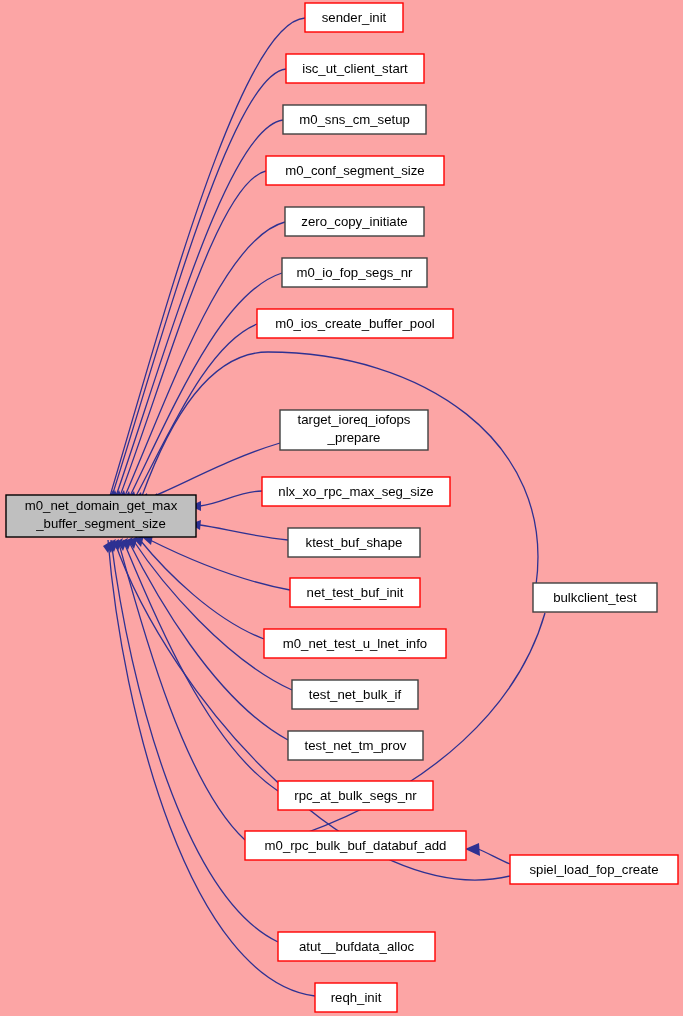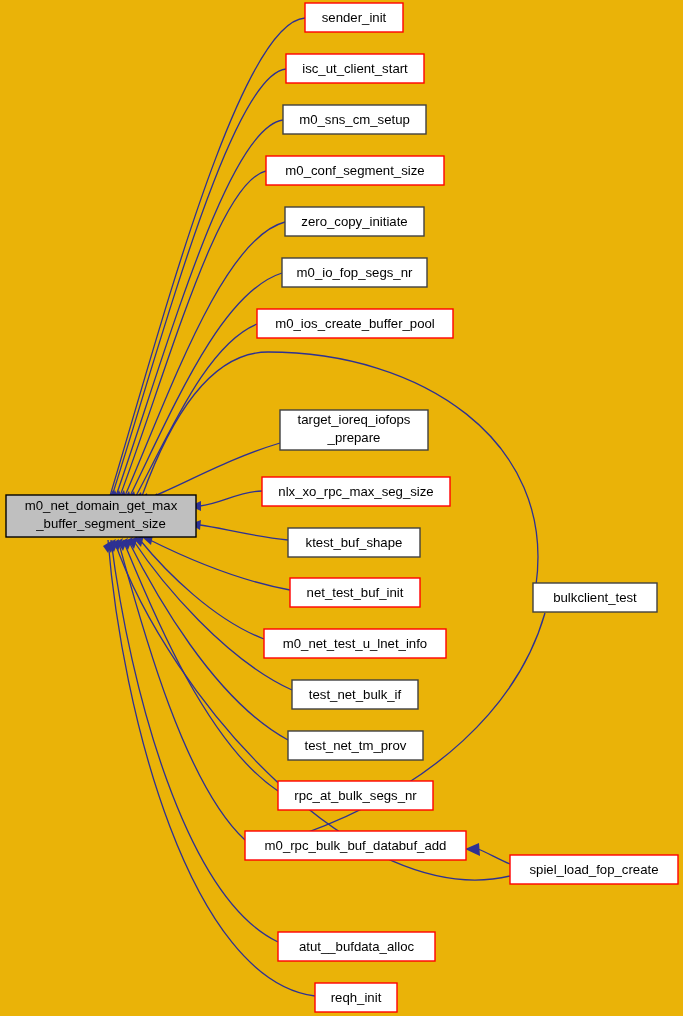--- a/index.html
+++ b/index.html
@@ -4,21 +4,21 @@
 <style>
   html, body {
     margin: 0;
     padding: 0;
     background: #ffffff;
   }
   #graph-root {
     position: relative;
     width: 683px;
     height: 1016px;
-    background: #eab308;
+    background: #fca5a5;
     font-family: "Liberation Sans", sans-serif;
     overflow: hidden;
   }
   svg#callgraph {
     display: block;
     width: 683px;
     height: 1016px;
   }
   .node-box {
     stroke-width: 1.4px;

